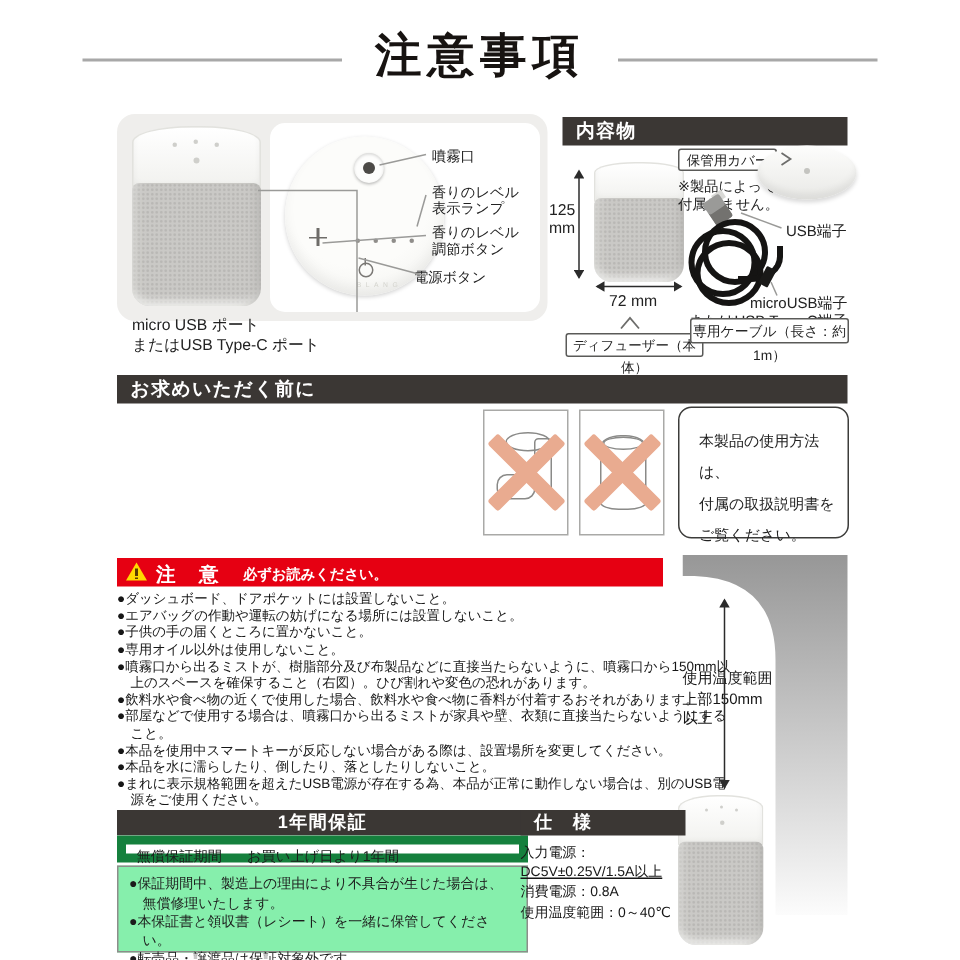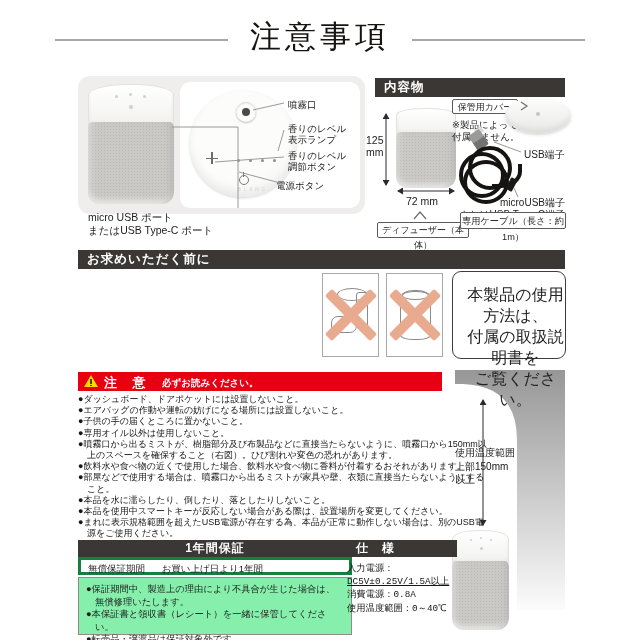--- a/index.html
+++ b/index.html
@@ -2,21 +2,21 @@
 <html><head>
 <meta charset="utf-8">
 <style>
   html,body{margin:0;padding:0;background:#fff;}
   .page{position:relative;width:640px;height:640px;background:#fff;overflow:hidden;
         font-family:"Liberation Sans","DejaVu Sans",sans-serif;color:#1c1c1c;}
   .abs{position:absolute;}
   .pre{white-space:pre-line;}
 
   
-  .main-title{left:0;top:16px;width:640px;text-align:center;font-size:31px;font-weight:400;
+  .main-title{left:0;top:16px;width:640px;text-align:center;font-size:31px;font-weight:700;
               letter-spacing:4px;color:#171311;}
   .rule{top:39px;height:2px;background:#a8a8a8;}
 
   
   .hdrbar{background:#3b3734;color:#fff;font-weight:700;font-size:12.5px;line-height:19px;
           padding-left:9px;letter-spacing:1px;box-sizing:border-box;}
   .hdrbar.center{text-align:center;padding-left:0;}
 
   
   .panel{left:78px;top:76px;width:287px;height:138px;background:#efeeec;border-radius:12px;}
@@ -72,36 +72,36 @@
   
   .bodytext{font-size:9.3px;line-height:11px;text-align:justify;color:#161616;}
   .xbox{background:#fff;border:1px solid #a9a9a7;box-sizing:border-box;}
   .xmark{position:absolute;left:50%;top:50%;width:64px;height:10px;background:#e9ab90;
          border-radius:2px;}
   .x1{transform:translate(-50%,-50%) rotate(45deg);}
   .x2{transform:translate(-50%,-50%) rotate(-45deg);}
   .sketch{position:absolute;border:1.4px solid #8a8a88;box-sizing:border-box;}
   .infobox{left:452px;top:271px;width:114px;height:88px;border:1.6px solid #3c3c3a;border-radius:9px;
            background:#fff;box-sizing:border-box;}
-  .infobox-text{left:13px;top:12px;font-size:16px;line-height:21px;color:#222;text-align:center;}
+  .infobox-text{left:13px;top:12px;font-size:10px;line-height:21px;color:#222;}
 
   
   .cautionbar{left:78px;top:372px;width:364px;height:19px;background:#e60012;}
   .warn-tri{left:6px;top:3px;width:0;height:0;border-left:7px solid transparent;
             border-right:7px solid transparent;border-bottom:12px solid #ffd900;}
   .warn-ex1{left:12.2px;top:7px;width:1.6px;height:4.5px;background:#5a3c00;}
   .warn-ex2{left:12.2px;top:12.5px;width:1.6px;height:1.6px;background:#5a3c00;}
   .caution-title{left:26px;top:2px;font-size:13px;font-weight:700;color:#fff;letter-spacing:6px;}
   .caution-sub{left:84px;top:5px;font-size:9.5px;font-weight:700;color:#fff;}
 
   .clist{left:78px;top:394px;width:412px;font-size:9px;line-height:11.2px;color:#161616;}
   .clist div{padding-left:9px;text-indent:-9px;}
 
   
-  .rowbox{border:3px solid #15803d;background:#fff;box-sizing:border-box;font-size:9.5px;}
+  .rowbox{border:6px solid #15803d;background:#fff;box-sizing:border-box;font-size:9.5px;}
   .notesbox{border:1px solid #8d8d8b;background:#86efac;box-sizing:border-box;
             font-size:9.3px;line-height:12.6px;padding:5px 7px;}
   .notesbox div{padding-left:9px;text-indent:-9px;}
   .speclines{font-size:9.3px;line-height:13.2px;color:#161616;}
   .u{text-decoration:underline;}
 
   .clearance{left:455px;top:446px;font-size:10px;line-height:13.5px;color:#161616;}
 
   .overlay{position:absolute;left:0;top:0;pointer-events:none;z-index:9;}
   .bgsvg{position:absolute;left:455px;top:370px;z-index:0;}
@@ -236,22 +236,22 @@
   </div>
 
   <div class="abs clist">
     <div>●ダッシュボード、ドアポケットには設置しないこと。</div>
     <div>●エアバッグの作動や運転の妨げになる場所には設置しないこと。</div>
     <div>●子供の手の届くところに置かないこと。</div>
     <div>●専用オイル以外は使用しないこと。</div>
     <div>●噴霧口から出るミストが、樹脂部分及び布製品などに直接当たらないように、噴霧口から150mm以上のスペースを確保すること（右図）。ひび割れや変色の恐れがあります。</div>
     <div>●飲料水や食べ物の近くで使用した場合、飲料水や食べ物に香料が付着するおそれがあります。</div>
     <div>●部屋などで使用する場合は、噴霧口から出るミストが家具や壁、衣類に直接当たらないようにすること。</div>
+    <div>●本品を使用中スマートキーが反応しない場合がある際は、設置場所を変更してください。</div>
     <div>●本品を水に濡らしたり、倒したり、落としたりしないこと。</div>
-    <div>●本品を使用中スマートキーが反応しない場合がある際は、設置場所を変更してください。</div>
     <div>●まれに表示規格範囲を超えたUSB電源が存在する為、本品が正常に動作しない場合は、別のUSB電源をご使用ください。</div>
   </div>
 
   <div class="abs clearance pre">使用温度範囲
 上部150mm
 以上</div>
 
   <div class="abs cyl" style="left:452px;top:530px;width:57px;height:100px;">
     <div class="cyl-cap" style="height:34px;">
       <div class="capdot" style="left:17px;top:8px;width:2px;height:2px;"></div>
@@ -267,21 +267,21 @@
     <span>無償保証期間</span>
     <span style="margin-left:14px;">お買い上げ日より1年間</span>
   </div>
   <div class="abs notesbox" style="left:78px;top:577px;width:274px;height:58px;">
     <div>●保証期間中、製造上の理由により不具合が生じた場合は、無償修理いたします。</div>
     <div>●本保証書と領収書（レシート）を一緒に保管してください。</div>
     <div>●転売品・譲渡品は保証対象外です。</div>
   </div>
 
   <div class="abs hdrbar" style="left:347px;top:540px;width:110px;height:17px;line-height:17px;font-size:12px;">仕　様</div>
-  <div class="abs speclines" style="left:347px;top:562px;font-family:Liberation Mono, monospace;">
+  <div class="abs speclines" style="left:347px;top:562px;">
     <div>入力電源：</div>
     <div class="u">DC5V±0.25V/1.5A以上</div>
     <div>消費電源：0.8A</div>
     <div>使用温度範囲：0～40℃</div>
   </div>
 
   <svg class="overlay" width="640" height="640" viewBox="0 0 640 640">
     <defs>
       <marker id="ah" markerWidth="7" markerHeight="7" refX="5" refY="3.5" orient="auto-start-reverse">
         <path d="M0,0 L6,3.5 L0,7 Z" fill="#2b2b2b"></path>

